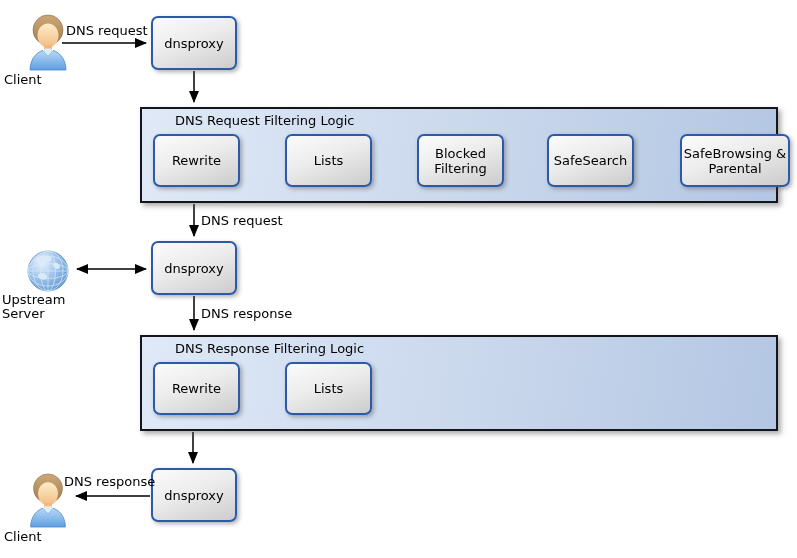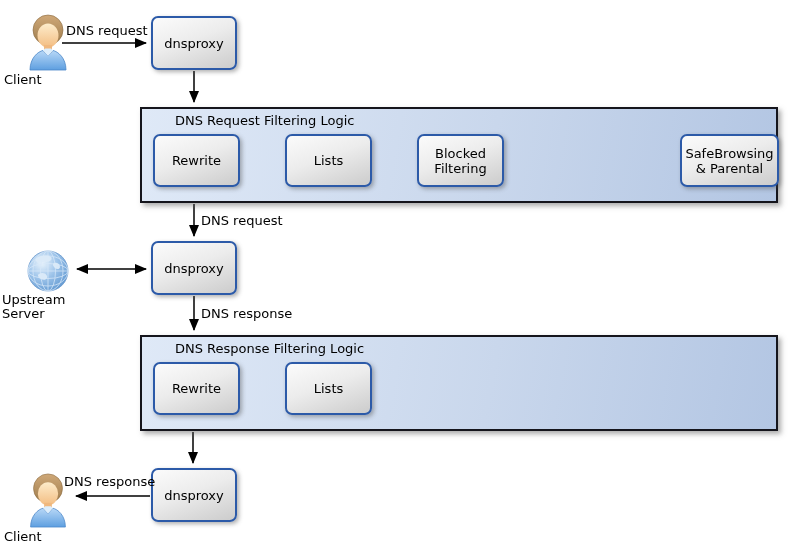--- a/index.html
+++ b/index.html
@@ -103,21 +103,24 @@
   </div>
   <div class="node" style="left:153px;top:134px;width:87px;height:53px">
     <span>Rewrite</span>
   </div>
   <div class="node" style="left:285px;top:134px;width:87px;height:53px">
     <span>Lists</span>
   </div>
   <div class="node" style="left:417px;top:134px;width:87px;height:53px;padding:0 6px">
     <span>Blocked Filtering</span>
   </div>
-  <div class="node" style="left:680px;top:134px;width:99px;height:53px;padding:0 1px">
+  <div class="node" style="left:547px;top:134px;width:87px;height:53px">
+    <span>SafeSearch</span>
+  </div>
+  <div class="node" style="left:680px;top:134px;width:110px;height:53px;padding:0 1px">
     <span>SafeBrowsing &amp; Parental</span>
   </div>
 
   <div class="lbl" style="left:201px;top:213px">DNS request</div>
 
   <div class="node" style="left:151px;top:241px;width:86px;height:54px">
     <span>dnsproxy</span>
   </div>
 
   <div class="actor" style="left:27px;top:250px;width:42px;height:42px">

